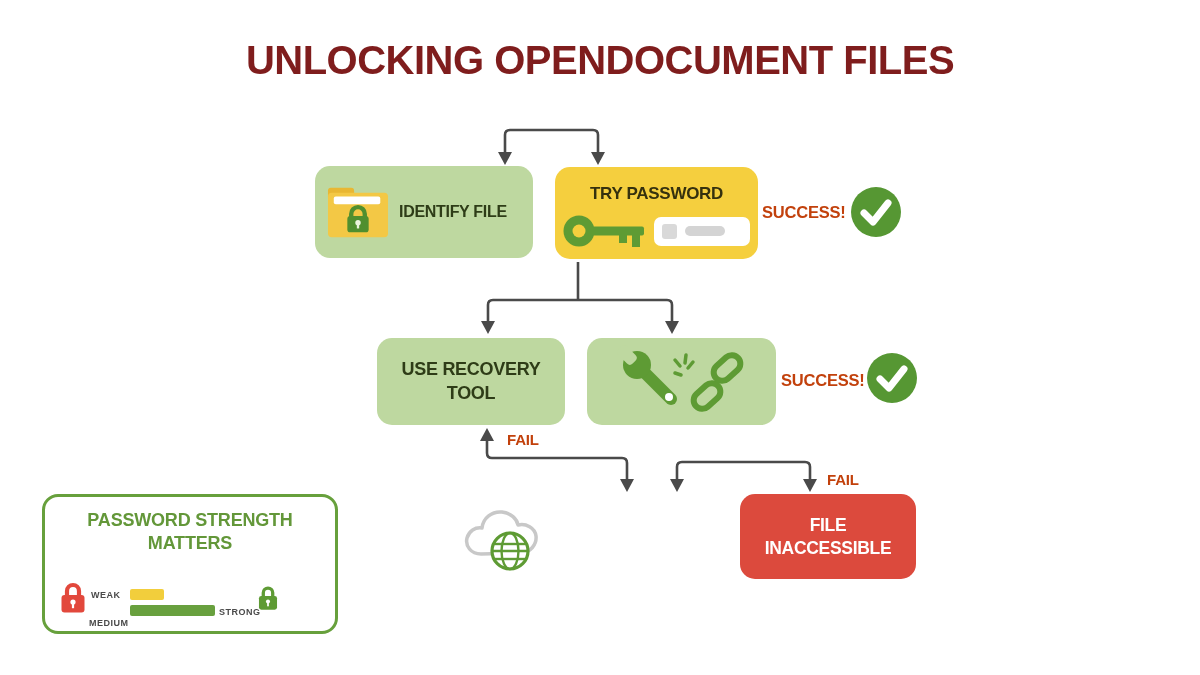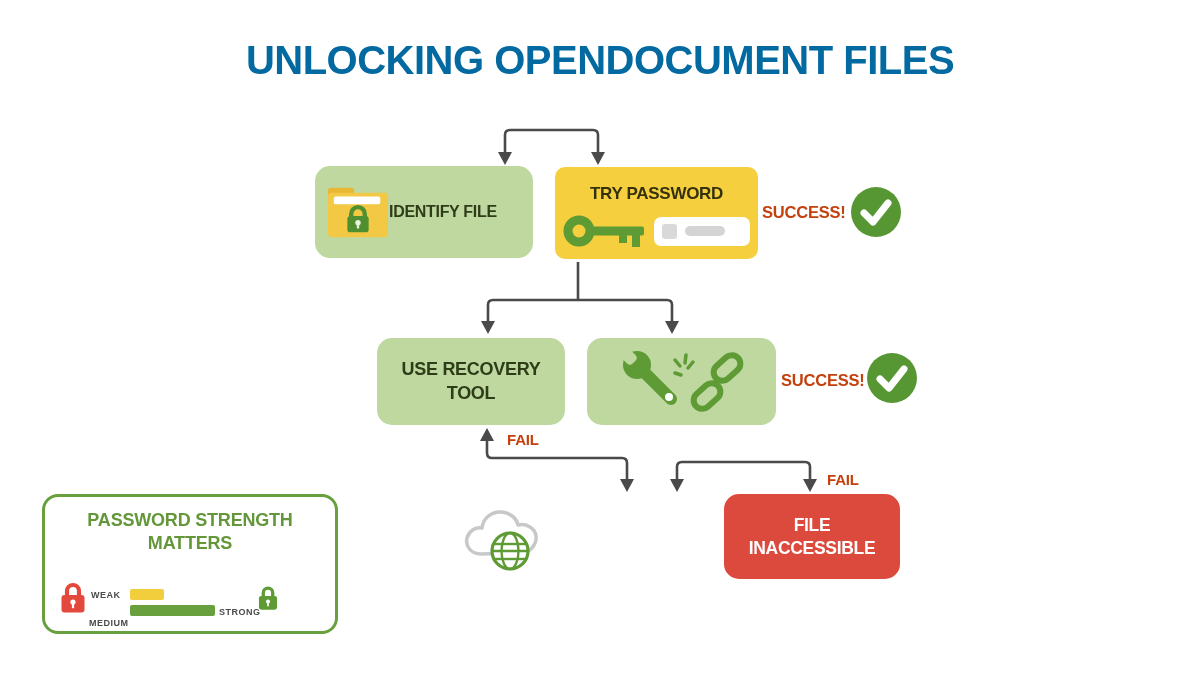--- a/index.html
+++ b/index.html
@@ -13,21 +13,21 @@
     overflow: hidden;
   }
   .abs { position: absolute; }
 
   .page-title {
     left: 0; right: 0; top: 38px;
     text-align: center;
     font-size: 40px;
     font-weight: 800;
     letter-spacing: -0.5px;
-    color: #0369a1;
+    color: #7f1d1d;
     white-space: nowrap;
   }
 
   .connectors { left: 0; top: 0; z-index: 1; }
 
   .node {
     z-index: 2;
     border-radius: 15px;
     display: flex;
     align-items: center;
@@ -40,43 +40,43 @@
   .node-label {
     font-weight: 800;
     color: #2E3C17;
     letter-spacing: -0.3px;
     text-align: center;
     line-height: 1.28;
   }
   .dark-on-yellow { color: #35310E; }
   .white-label { color: #FFFFFF; }
 
-  #identify-box { left: 315px; top: 166px; width: 218px; height: 92px; justify-content: flex-start; padding: 0 10px 0 12px; }
+  #identify-box { left: 315px; top: 166px; width: 218px; height: 92px; justify-content: flex-start; padding: 0 10px 0 12px; gap: 10px; }
   #identify-box .node-label { font-size: 16px; white-space: nowrap; }
 
-  #trypass-box { left: 555px; top: 167px; width: 203px; height: 92px; flex-direction: column; gap: 7px; padding-top: 8px; border-radius: 10px; }
+  #trypass-box { left: 555px; top: 167px; width: 203px; height: 92px; flex-direction: column; gap: 7px; padding-top: 8px; }
   #trypass-box .node-label { font-size: 17px; white-space: nowrap; }
   .trypass-row { display: flex; align-items: center; gap: 7px; }
   .password-field {
     width: 96px; height: 29px;
     background: #ffffff; border-radius: 7px;
     display: flex; align-items: center; gap: 8px; padding-left: 8px;
   }
   .pw-square { width: 15px; height: 15px; background: #D9D9D9; border-radius: 3px; }
   .pw-pill { width: 40px; height: 10px; background: #D4D4D4; border-radius: 5px; }
 
   #recovery-box { left: 377px; top: 338px; width: 188px; height: 87px; padding: 4px 8px; }
   #recovery-box .node-label { font-size: 18px; }
 
   #repair-box { left: 587px; top: 338px; width: 189px; height: 87px; }
 
   #online-box { left: 537px; top: 494px; width: 190px; height: 85px; padding: 0 6px; }
   #online-box .node-label { font-size: 17.5px; }
 
-  #inaccessible-box { left: 724px; top: 494px; width: 176px; height: 85px; padding: 0 8px; }
+  #inaccessible-box { left: 740px; top: 494px; width: 176px; height: 85px; padding: 0 8px; }
   #inaccessible-box .node-label { font-size: 17.5px; }
 
   .outcome-label {
     z-index: 2;
     font-weight: 800;
     color: #c2410c;
     font-size: 16.5px;
     letter-spacing: -0.2px;
     white-space: nowrap;
   }

